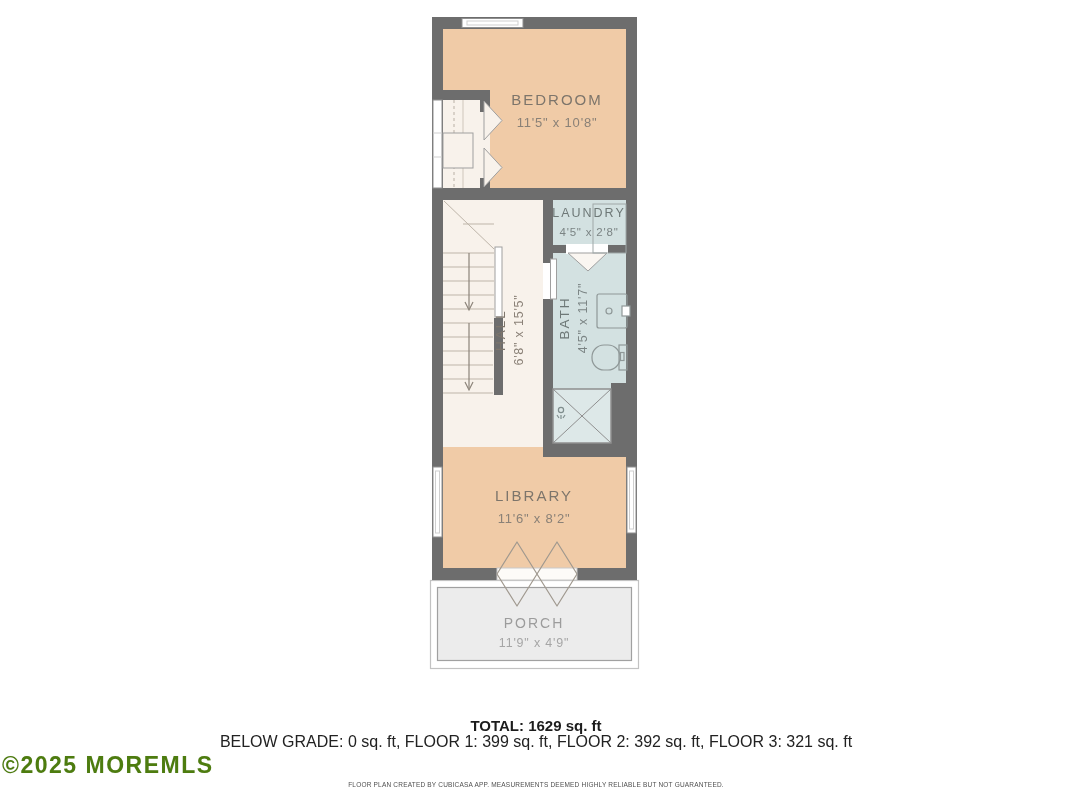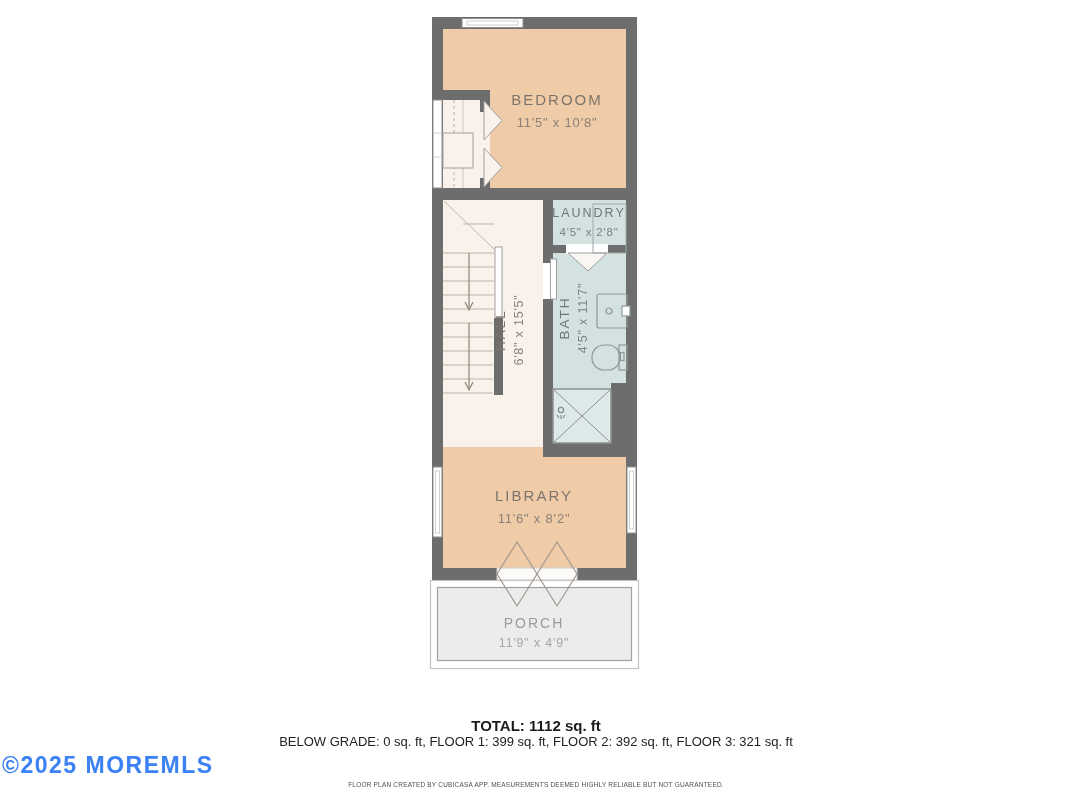--- a/index.html
+++ b/index.html
@@ -4,24 +4,24 @@
 <style>
   html,body{margin:0;padding:0;background:#ffffff;width:1072px;height:804px;overflow:hidden;
             font-family:"Liberation Sans",sans-serif;}
   .stage{position:relative;width:1072px;height:683px;background:#fff;}
   svg{position:absolute;left:0;top:0;}
   svg text{font-family:"Liberation Sans",sans-serif;}
   .rname{letter-spacing:2px;}
   .rdims{letter-spacing:0.8px;}
   .summary{position:absolute;left:0;top:717px;width:1072px;text-align:center;color:#1c1c1c;}
   .summary .total{font-size:15px;font-weight:bold;line-height:17px;}
-  .summary .line{font-size:13px;line-height:15px;color:#222;}
+  .summary .line{font-size:16px;line-height:15px;color:#222;}
   .disclaimer{position:absolute;left:0;top:781px;width:1072px;text-align:center;
               font-size:6.5px;color:#4f4f4f;letter-spacing:0.2px;}
-  .watermark{position:absolute;left:2px;top:752px;font-size:23px;color:#3b82f6;
+  .watermark{position:absolute;left:2px;top:752px;font-size:23px;color:#4d7c0f;
              letter-spacing:1.5px;font-weight:bold;text-shadow:0 0 1px #e8e8e8;}
 </style>
 </head>
 <body>
 
 <div class="stage">
 
 <svg width="1072" height="804" viewBox="0 0 1072 804">
 
   <g>
@@ -157,21 +157,21 @@
 
     <text x="534" y="501" font-size="15" class="rname" fill="#7d756b">LIBRARY</text>
     <text x="534" y="523" font-size="13" class="rdims" fill="#8a8177">11'6" x 8'2"</text>
 
     <text x="534" y="628" font-size="14" class="rname" fill="#9c9c9c">PORCH</text>
     <text x="534" y="647" font-size="12.5" class="rdims" fill="#a6a6a6">11'9" x 4'9"</text>
   </g>
 </svg>
 
   <div class="summary">
-    <div class="total">TOTAL: 1112 sq. ft</div>
+    <div class="total">TOTAL: 1629 sq. ft</div>
     <div class="line">BELOW GRADE: 0 sq. ft, FLOOR 1: 399 sq. ft, FLOOR 2: 392 sq. ft, FLOOR 3: 321 sq. ft</div>
   </div>
 
   <div class="disclaimer">FLOOR PLAN CREATED BY CUBICASA APP. MEASUREMENTS DEEMED HIGHLY RELIABLE BUT NOT GUARANTEED.</div>
 
   <div class="watermark">©2025 MOREMLS</div>
 
 </div>
 
 </body></html>

